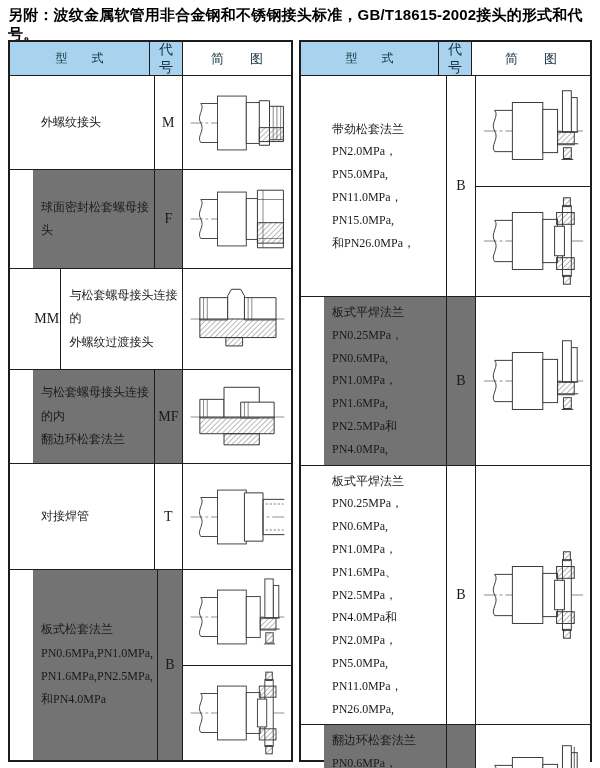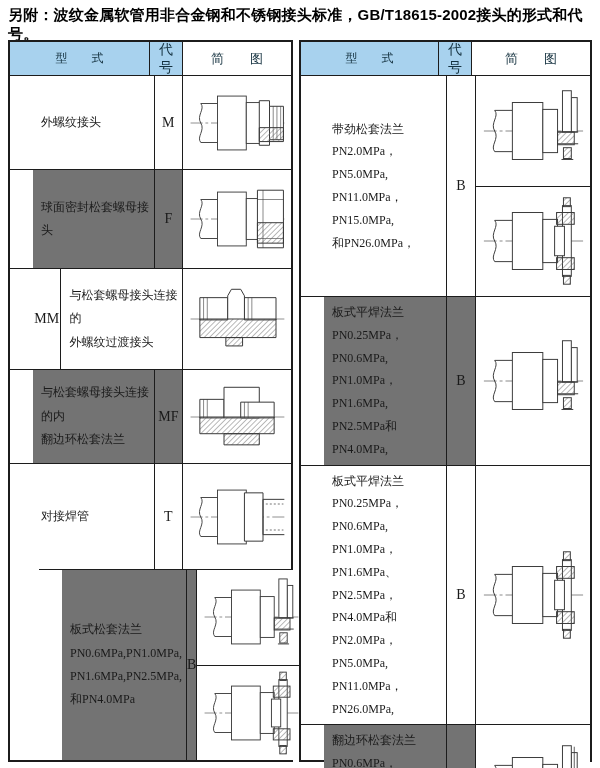--- a/index.html
+++ b/index.html
@@ -11,21 +11,21 @@
   .tbl{position:absolute;top:40px;height:722px;border:2px solid #1c1c1c;
        box-sizing:border-box;display:flex;flex-direction:column;background:#fff;}
   #left-table{left:8px;width:285px;}
   #right-table{left:299px;width:293px;}
   .thead{display:flex;height:33px;flex:0 0 33px;background:#a8d2ee;
          border-bottom:1px solid #1c1c1c;
          font-family:"Liberation Sans","DejaVu Sans",sans-serif;
          font-size:13px;color:#14313f;}
   .trow{display:flex;flex:0 0 auto;padding-left:23px;}
   .trow + .trow{border-top:1px solid #1c1c1c;}
-  .trow:last-child{flex:1 1 auto;margin-left:29px;}
+  .trow:last-child{flex:1 1 auto;}
   .c{box-sizing:border-box;display:flex;align-items:center;}
   .c.type{width:140px;border-right:1px solid #1c1c1c;padding:4px 4px 4px 8px;
           font-size:12px;line-height:1.95;white-space:pre-line;}
   #right-table .c.type{width:138px;font-size:12px;line-height:1.9;}
   .c.code{width:33px;border-right:1px solid #1c1c1c;justify-content:center;
           font-size:14px;}
   .c.diag{flex:1;justify-content:center;background:#fff;padding:2px;}
   .thead .c{justify-content:center;padding:16px;border-right-color:#1c1c1c;}
   .hl .type,.hl .code{background:#737373;}
   .diagsplit{flex:1;display:flex;flex-direction:column;background:#fff;padding:0;}

